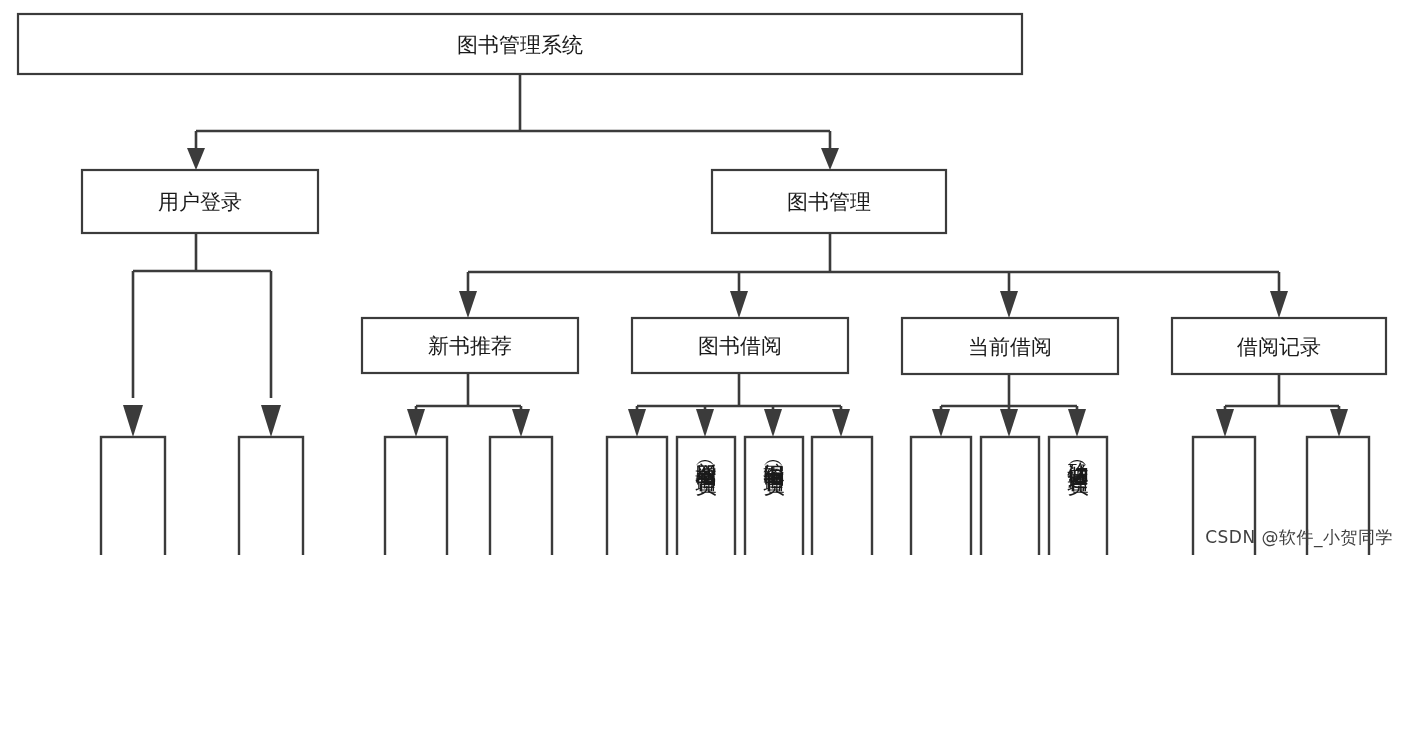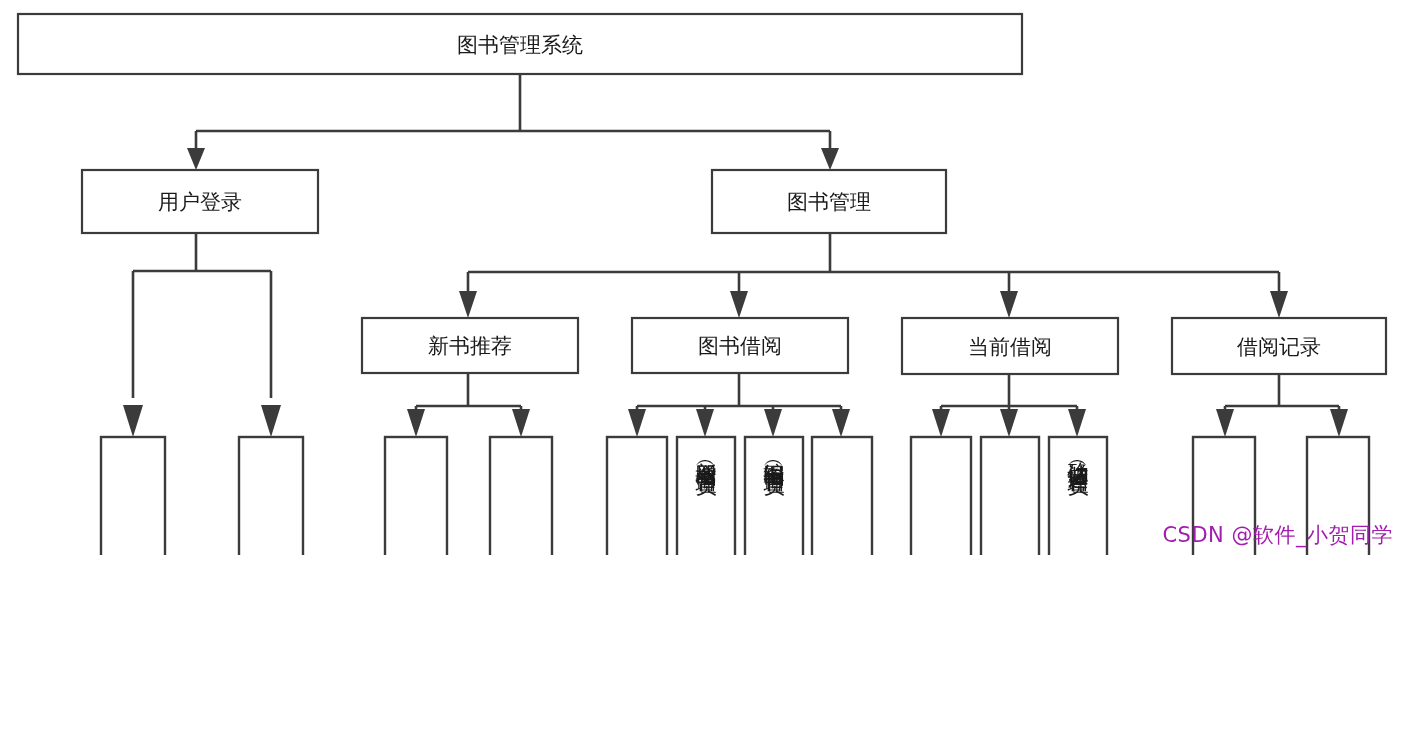--- a/index.html
+++ b/index.html
@@ -65,22 +65,22 @@
     line-height: 1.05;
     color: #1a1a1a;
     letter-spacing: 2px;
     white-space: nowrap;
   }
   .watermark {
     position: absolute;
     right: 12px;
     bottom: 6px;
     font-family: "DejaVu Sans", "Liberation Sans", sans-serif;
-    font-size: 21px;
-    color: #a21caf;
+    font-size: 17px;
+    color: #404040;
     letter-spacing: 0.5px;
     white-space: nowrap;
   }
 </style>
 </head>
 <body>
 
 <div id="diagram-root">
 
   <svg class="flow" viewBox="0 0 1405 747">

